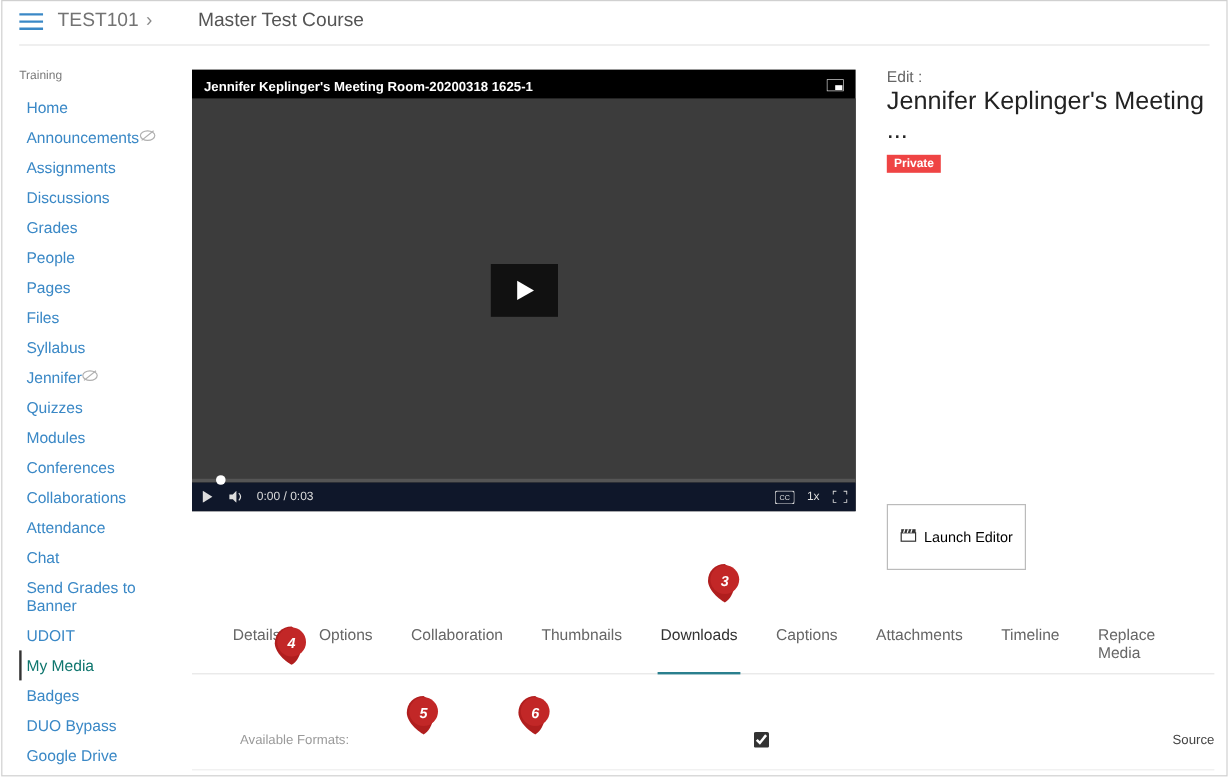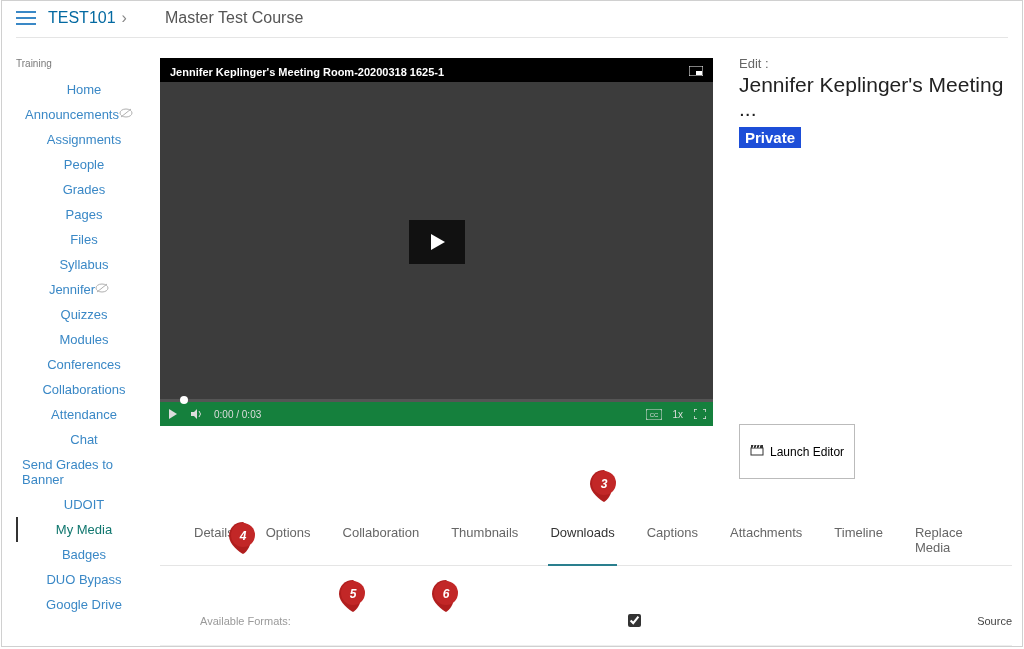--- a/index.html
+++ b/index.html
@@ -2,49 +2,49 @@
 <html><head>
 <meta charset="utf-8">
 <style>
   * { box-sizing: border-box; margin: 0; padding: 0; }
   body { font-family: "Helvetica Neue", Arial, sans-serif; font-size: 13px; color: #333; background: #fff; }
   .frame { border: 1px solid #d0d0d0; width: 1022px; height: 647px; margin: 0 auto; overflow: hidden; position: relative; }
 
   .topbar { display: flex; align-items: center; padding: 8px 14px 10px 14px; border-bottom: 1px solid transparent; height: 36px; }
   .hamburger svg { display:block; }
   .breadcrumb { display: flex; align-items: center; font-size: 16px; }
-  .breadcrumb .course-code { color: #0369a1; margin-left: 12px; font-weight: 400; }
+  .breadcrumb .course-code { color: #737373; margin-left: 12px; font-weight: 400; }
   .breadcrumb .sep { margin: 0 6px; color: #888; }
   .breadcrumb .course-name { color: #555; margin-left: 32px; }
   .divider { border-top: 1px solid #e5e5e5; margin: 0 14px; }
 
   .main { display: flex; padding-top: 14px; }
   .sidebar { width: 148px; padding-left: 14px; flex-shrink: 0; }
   .sb-heading { font-size: 10px; color: #7a7a7a; margin-bottom: 8px; margin-top: 6px; }
-  .sb-item { display: flex; align-items: center; justify-content: center; font-size: 13px; color: #3a88c6; padding: 5px 4px 5px 0; cursor: pointer; border-left: 2px solid transparent; }
+  .sb-item { display: flex; align-items: center; justify-content: flex-start; font-size: 13px; color: #3a88c6; padding: 5px 4px 5px 0; cursor: pointer; border-left: 2px solid transparent; }
   .sb-item .lbl { padding-left: 4px; }
   .sb-item.active { color: #0f766e; border-left: 2px solid #333; font-weight: 400; }
   .sb-item .eye { color: #b0b0b0; margin-right: 10px; }
 
   .content { flex: 1; padding: 0 10px 0 10px; position: relative; }
   .video-row { display: flex; gap: 26px; }
   .player { width: 553px; height: 368px; background: #000; position: relative; margin-top: 6px; }
   .player-title { color: #fff; font-size: 11px; font-weight: 700; padding: 8px 10px; position:absolute; top:0; left:0; right:0; display:flex; justify-content:space-between; align-items:center;}
   .player-body { position:absolute; top:24px; bottom:24px; left:0; right:0; background:#3c3c3c; display:flex; align-items:center; justify-content:center;}
   .play-big { width: 56px; height: 44px; background: #111; display: flex; align-items: center; justify-content: center; }
-  .controls { position:absolute; bottom:0; left:0; right:0; height:24px; background:#15803d; display:flex; align-items:center; padding: 0 6px; gap:10px; color:#ddd; font-size:10px; }
+  .controls { position:absolute; bottom:0; left:0; right:0; height:24px; background:#0f172a; display:flex; align-items:center; padding: 0 6px; gap:10px; color:#ddd; font-size:10px; }
   .controls .scrub { position:absolute; top:-3px; left:0; right:0; height:3px; background:#555;}
   .controls .dot { position:absolute; top:-6px; left:20px; width:8px; height:8px; border-radius:50%; background:#fff;}
   .controls .spacer { flex:1; }
   .ctrl-ico { display:inline-flex; align-items:center; justify-content:center; width:14px; height:14px; }
 
   .editcol { flex:1; padding-top: 4px;}
   .edit-label { color:#666; font-size:13px; margin-bottom: 2px;}
   .edit-title { font-size: 21px; color:#222; margin-bottom: 6px; }
-  .badge { display:inline-block; background:#1d4ed8; color:#fff; font-size:15px; font-weight:700; padding:2px 6px;}
+  .badge { display:inline-block; background:#ef4444; color:#fff; font-size:10px; font-weight:700; padding:2px 6px;}
   .launch-btn { margin-top: 276px; background:#fff; border:1px solid #bbb; padding:19px 10px; font-size:12px; display:inline-flex; gap:6px; align-items:center; cursor:pointer;}
 
   .tabs { display:flex; gap: 32px; border-bottom:1px solid #e5e5e5; margin-top: 38px; padding: 0 26px 0 34px;}
   .tab { padding: 8px 0 10px; font-size: 13px; color:#666; cursor:pointer; position:relative;}
   .tab.active { color:#333; }
   .tab.active::after { content:""; position:absolute; left:-2px; right:-2px; bottom:-1px; height:2px; background:#2a7f8e;}
 
   .formats { margin-top: 48px; padding-left: 40px; font-size:11px; color:#9a9a9a; display:flex; align-items:center; gap:8px; border-bottom:1px solid #eee; padding-bottom:18px;justify-content:space-between;}
   .formats input { accent-color:#333; }
   .formats .src-label { color:#444; }
@@ -90,24 +90,27 @@
             <span class="lbl">Announcements</span>
             <span class="eye"><svg width="14" height="12">
                 <ellipse cx="7" cy="6" rx="6" ry="4" fill="none" stroke="#b0b0b0"></ellipse>
                 <line x1="2" y1="10" x2="12" y2="2" stroke="#b0b0b0"></line>
               </svg></span>
           </div>
           <div class="sb-item">
             <span class="lbl">Assignments</span>
           </div>
           <div class="sb-item">
+            <span class="lbl">Discussions</span>
+          </div>
+          <div class="sb-item">
+            <span class="lbl">Grades</span>
+          </div>
+          <div class="sb-item">
             <span class="lbl">People</span>
-          </div>
-          <div class="sb-item">
-            <span class="lbl">Grades</span>
           </div>
           <div class="sb-item">
             <span class="lbl">Pages</span>
           </div>
           <div class="sb-item">
             <span class="lbl">Files</span>
           </div>
           <div class="sb-item">
             <span class="lbl">Syllabus</span>
           </div>

